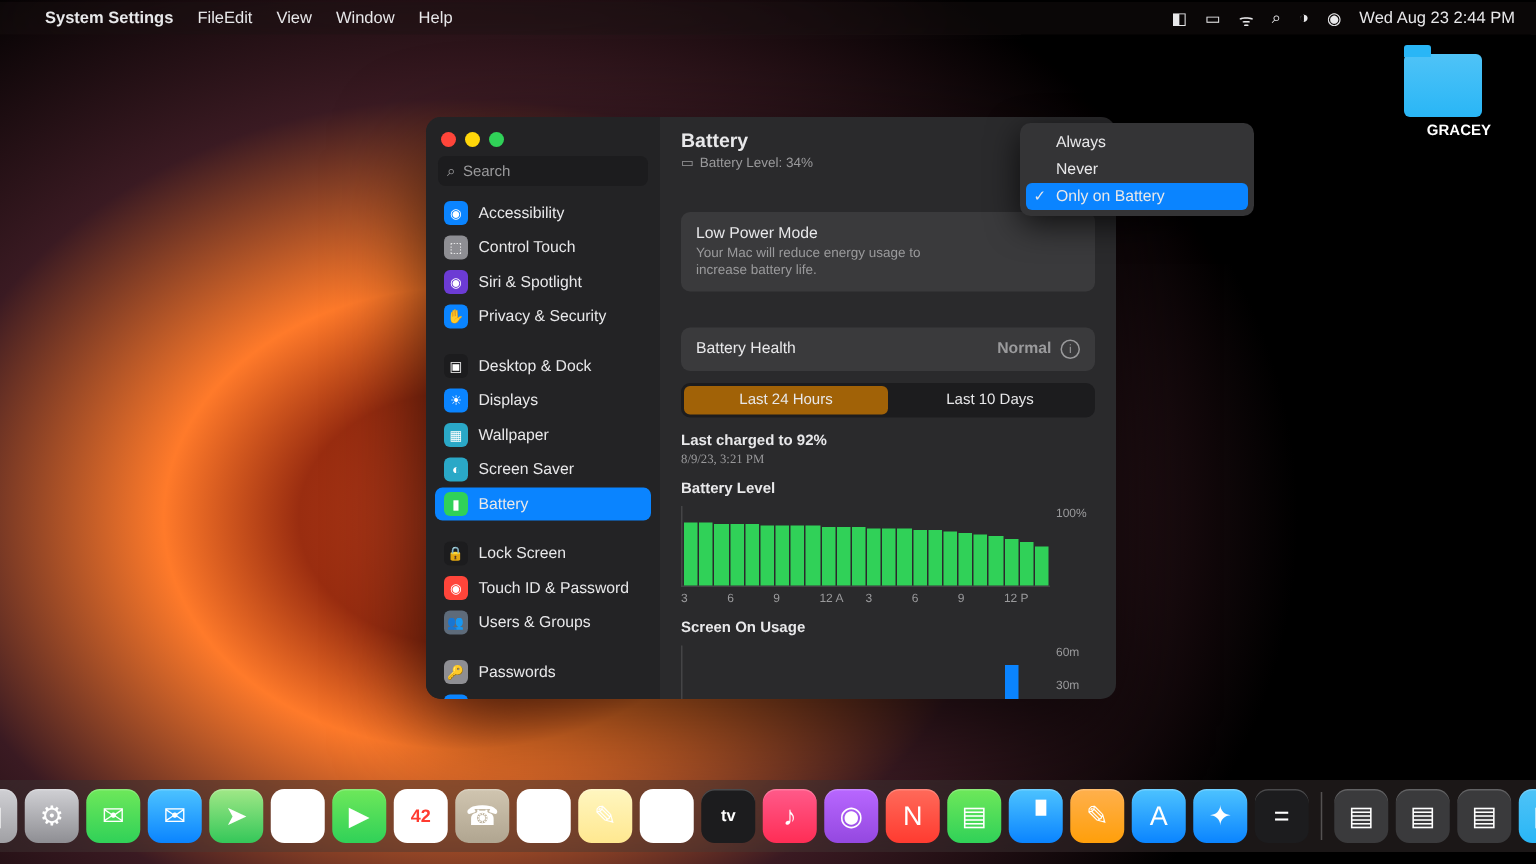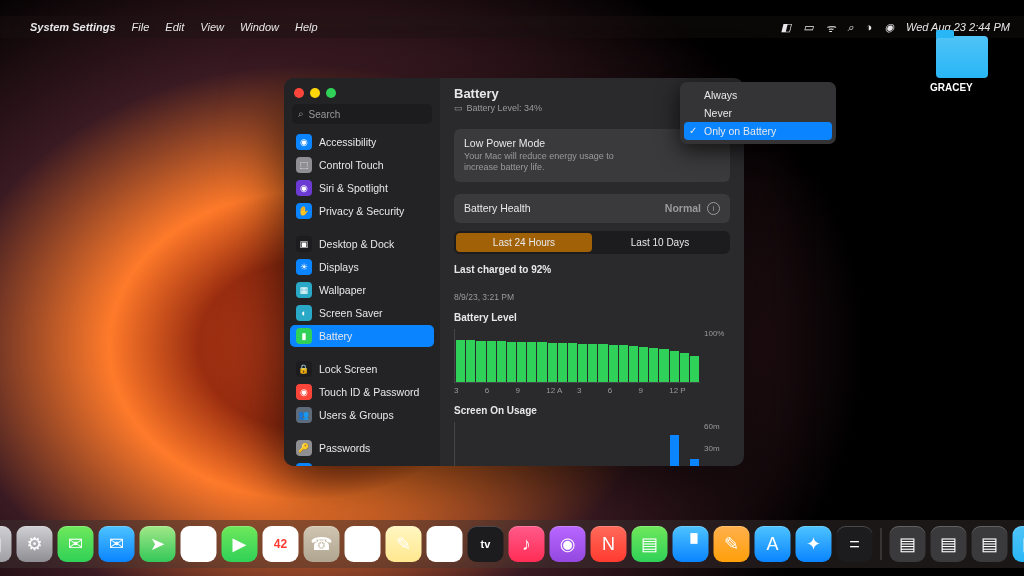--- a/index.html
+++ b/index.html
@@ -20,29 +20,29 @@
   *{box-sizing:border-box;font-family:-apple-system,BlinkMacSystemFont,"Helvetica Neue",sans-serif;}
   html,body{margin:0;padding:0;width:1024px;height:576px;overflow:hidden;}
   body{
     background:radial-gradient(ellipse 900px 700px at 30% 60%,#b33a1a 0%,#9a2d10 12%,#ff7a2a 22%,#3a1a22 40%,#000 62%),
                radial-gradient(ellipse 600px 500px at 85% 80%,#ff8530 0%,#8a2a10 30%,transparent 55%),
                linear-gradient(135deg,#1a0f1a 0%,#2a1a1f 30%,#4a2a1a 60%,#0a0a10 100%);
     position:relative;color:var(--text);
   }
 
   
-  .menubar{position:absolute;top:16px;left:0;right:0;height:var(--menubar-h);
+  .menubar{position:absolute;top:1px;left:0;right:0;height:var(--menubar-h);
     display:flex;align-items:center;padding:0 14px;gap:16px;
-    background:rgba(30,20,20,.35);backdrop-filter:blur(20px);font-size:11px;font-weight:500;font-style:italic;}
+    background:rgba(30,20,20,.35);backdrop-filter:blur(20px);font-size:11px;font-weight:500;}
   .menubar .right{margin-left:auto;display:flex;align-items:center;gap:12px;}
   .apple{font-size:13px;}
   .clock{font-variant-numeric:tabular-nums;}
 
   
-  .desktop-folder{position:absolute;top:36px;right:30px;width:64px;text-align:left;font-size:10px;}
+  .desktop-folder{position:absolute;top:36px;right:30px;width:64px;text-align:right;font-size:10px;}
   .desktop-folder .foldericon{width:52px;height:42px;margin:0 auto 4px;border-radius:4px;
     background:linear-gradient(#4fc3f7,#29b6f6);position:relative;}
   .desktop-folder .foldericon::before{content:"";position:absolute;top:-6px;left:0;width:18px;height:8px;
     background:#29b6f6;border-radius:2px 2px 0 0;}
   .desktop-folder .label{color:#fff;font-weight:600;text-shadow:0 1px 2px rgba(0,0,0,.6);}
 
   
   .window{position:absolute;top:78px;left:284px;width:460px;height:388px;
     background:var(--panel);border-radius:10px;box-shadow:0 20px 60px rgba(0,0,0,.7);
     display:flex;overflow:visible;}
@@ -60,35 +60,35 @@
   .sb-item .ico{width:16px;height:16px;border-radius:4px;display:flex;align-items:center;justify-content:center;
     font-size:9px;color:#fff;flex-shrink:0;}
   .sb-spacer{height:9px;}
 
   .main{flex:1;display:flex;flex-direction:column;overflow:hidden;font-size:10.5px;border-radius:0 10px 10px 0;}
   .main-header{padding:8px 14px 4px;}
   .main-title{font-size:13px;font-weight:700;}
   .main-sub{font-size:9px;color:var(--subtext);display:flex;align-items:center;gap:4px;margin-top:2px;}
   .main-body{flex:1;overflow-y:auto;padding:0 14px 10px;}
   .main-body::-webkit-scrollbar{width:5px;} .main-body::-webkit-scrollbar-thumb{background:#555;border-radius:3px;}
-  .section{background:var(--panel-light);border-radius:6px;padding:8px 10px;margin-top:12px;}
+  .section{background:var(--panel-light);border-radius:6px;padding:8px 10px;margin-top:24px;}
   .row{display:flex;align-items:center;justify-content:space-between;}
   .row .lbl{font-size:10.5px;}
   .row .sub{font-size:9px;color:var(--subtext);margin-top:2px;max-width:180px;line-height:1.25;}
   .info-circ{width:13px;height:13px;border:1px solid var(--subtext);border-radius:50%;
     display:inline-flex;align-items:center;justify-content:center;font-size:8px;color:var(--subtext);margin-left:6px;}
 
   .seg{display:flex;background:#1c1c1e;border-radius:6px;padding:2px;margin-top:8px;}
   .seg button{flex:1;border:none;background:transparent;color:var(--text);font-size:10px;
     padding:4px 0;border-radius:4px;cursor:pointer;}
   .seg button.act{background:#a16207;}
 
   .chart{margin-top:10px;}
   .chart-title{font-size:10px;font-weight:600;}
-  .chart-sub{font-size:8.5px;color:var(--subtext);margin-top:17px;}
+  .chart-sub{font-size:8.5px;color:var(--subtext);margin-top:1px;font-family:Liberation Serif, serif;}
   .chart-area{position:relative;margin-top:6px;height:54px;display:flex;}
   .plot{flex:1;position:relative;border-left:1px solid var(--divider);border-bottom:1px solid var(--divider);}
   .ylabels{width:30px;display:flex;flex-direction:column;justify-content:space-between;
     font-size:8px;color:var(--subtext);text-align:left;padding-left:4px;}
   .xlabels{display:flex;font-size:8px;color:var(--subtext);margin-top:3px;padding-right:30px;}
   .xlabels span{flex:1;text-align:left;}
   .bars{position:absolute;inset:0;display:flex;align-items:flex-end;gap:1px;padding:0 1px;}
   .bars div{flex:1;background:var(--green);}
   .usage .bars div{background:var(--blue);}
   .daylabels{display:flex;font-size:8px;color:var(--subtext);margin-top:2px;padding-right:30px;}
@@ -108,21 +108,21 @@
   .dock .app{width:36px;height:36px;border-radius:9px;display:flex;align-items:center;justify-content:center;
     font-size:18px;color:#fff;cursor:pointer;box-shadow:inset 0 1px 0 rgba(255,255,255,.2);}
   .dock .sep{width:1px;height:32px;background:rgba(255,255,255,.25);margin:0 3px;}
 </style>
 </head>
 <body>
 
 <div class="menubar">
   <span class="apple"></span>
   <span style="font-weight:700;">System Settings</span>
-  <span id="mb-items"><span style="margin-right: 16px;">File</span><span style="margin-right: 16px;">Edit</span><span style="margin-right: 16px;">View</span><span style="margin-right: 16px;">Window</span><span style="">Help</span></span>
+  <span id="mb-items"><span style="">File</span><span style="margin-right: 16px;">Edit</span><span style="margin-right: 16px;">View</span><span style="margin-right: 16px;">Window</span><span style="">Help</span></span>
   <div class="right">
     <span>◧</span>
     <span>▭</span>
     <span>ᯤ</span>
     <span>⌕</span>
     <span>◑</span>
     <span>◉</span>
     <span class="clock">Wed Aug 23  2:44 PM</span>
   </div>
 </div>

